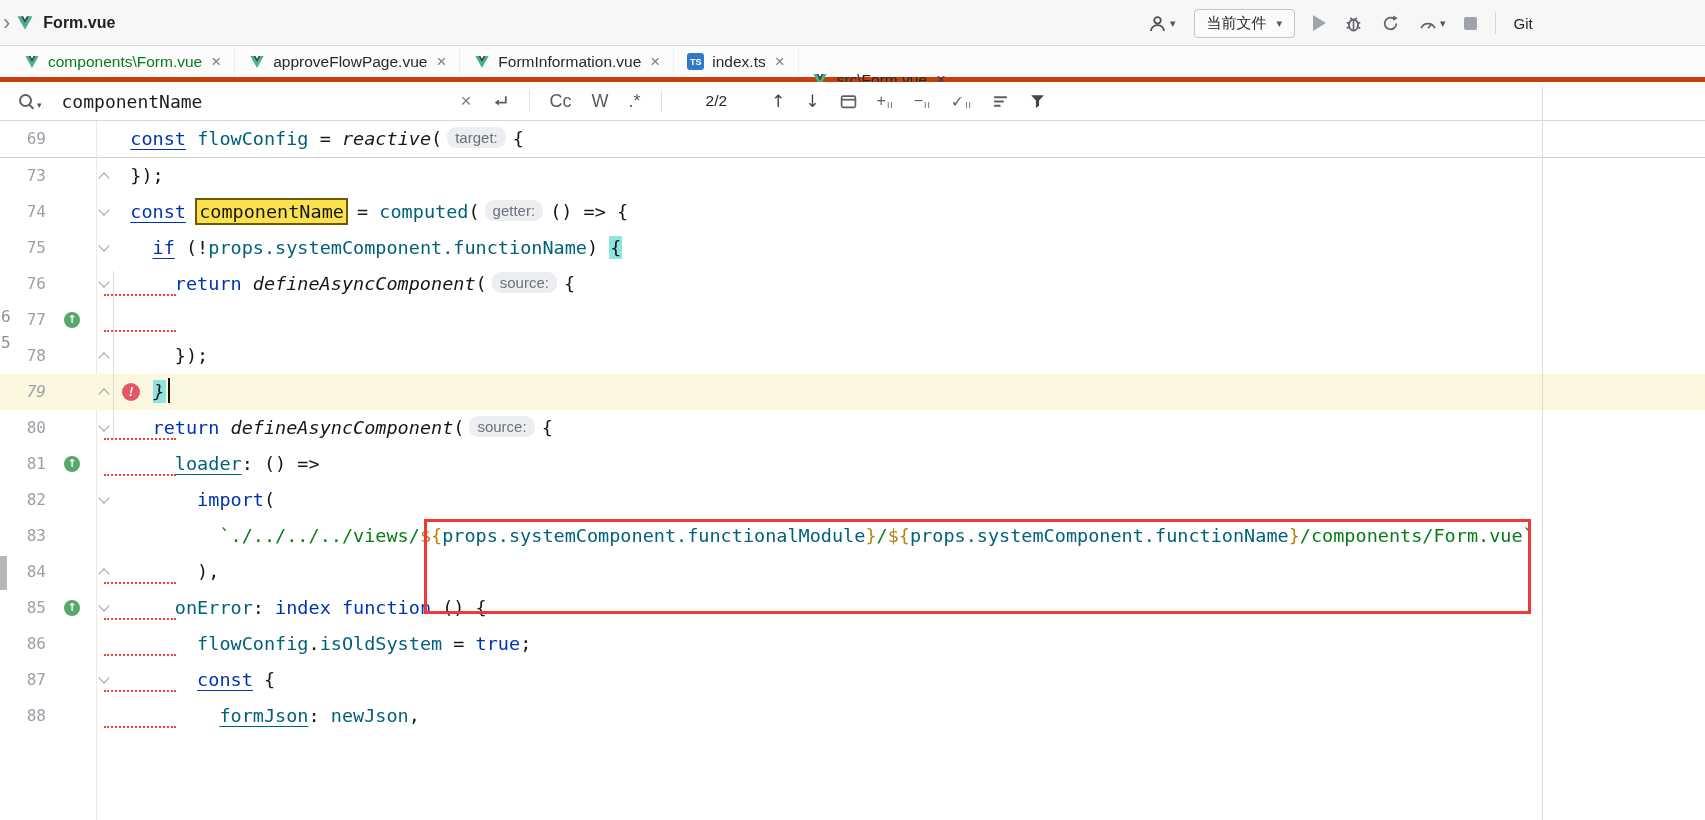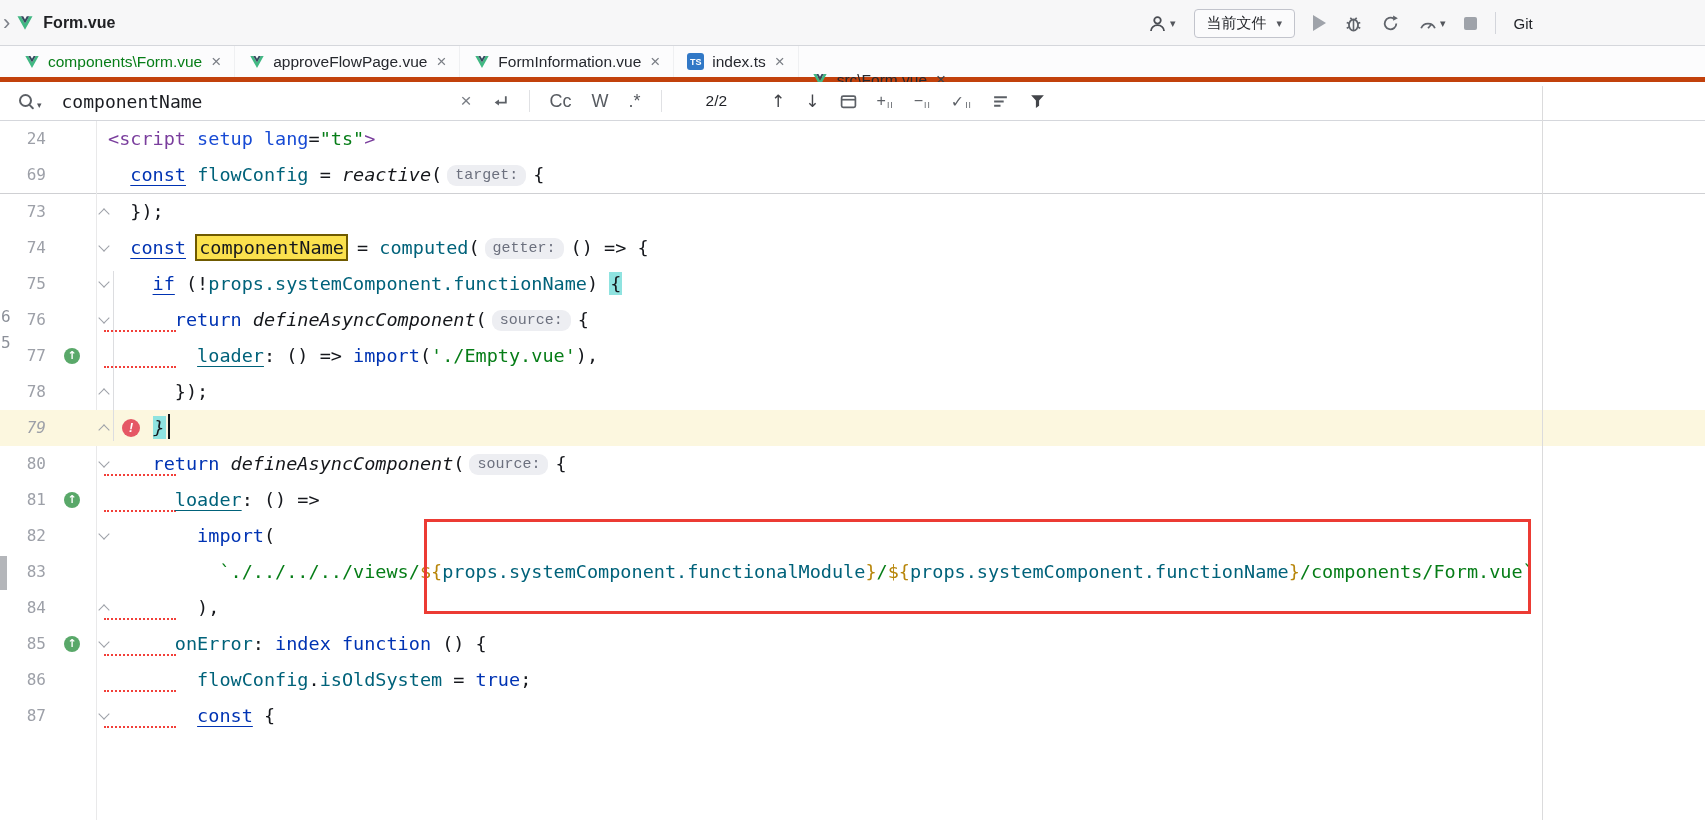--- a/index.html
+++ b/index.html
@@ -90,21 +90,21 @@
   .sg-k   { color:#0033B3; }
   .sg-ku  { color:#0033B3; text-decoration:underline; text-underline-offset:4px; }
   .sg-i   { color:#00627A; }
   .sg-iu  { color:#00627A; text-decoration:underline; text-underline-offset:4px; }
   .sg-em  { color:#14161A; font-style:italic; }
   .sg-s   { color:#067D17; }
   .sg-tp  { color:#B8860B; }
   .sg-tag { color:#7A3E9D; }
   .sg-attr{ color:#174AD4; }
   .sg-inlay { background:#EDEEF2; color:#6C707E; border-radius:9px; padding:2px 8px;
-              margin:0 7px 0 5px; font-size:15px; font-family:Liberation Mono, monospace;
+              margin:0 7px 0 5px; font-size:15px; font-family:Liberation Sans, sans-serif;
               position:relative; top:-2px; }
   .sg-hls { background:#FBE14D; box-shadow:0 0 0 2px #6F5A00; color:#16181D; padding:1px 2px; }
   .sg-hlb { background:#8FE3E0; padding:1px 1px; }
   .sg-caret { display:inline-block; width:0; height:25px; border-left:2px solid #101114;
               vertical-align:-5px; margin-left:2px; }
 
   .indent-guide { position:absolute; left:113px; top:150px; width:1px; height:170px; background:#DCDDE0; }
   .redbox { position:absolute; left:424px; top:398px; width:1107px; height:95px;
             border:3px solid #EC3B34; z-index:6; pointer-events:none; }
   .frag { position:absolute; left:1px; color:#8C9099; font-size:16px;
@@ -261,24 +261,20 @@
       <svg width="17" height="16" viewBox="0 0 16 15">
           <path d="M2,2 h12 l-4.5,5 v5 l-3,2.2 v-7.2 z" fill="#43454A"></path>
         </svg>
     </span>
   </div>
 
   <div class="editor">
     <div class="gutter-sep"></div>
     <div class="sticky">
         <div class="row">
-          <span class="lnum">24</span>
-          <span class="code"><span class="sg-tag">&lt;script</span><span class="sg-t"> </span><span class="sg-attr">setup</span><span class="sg-t"> </span><span class="sg-attr">lang</span><span class="sg-t">=</span><span class="sg-s">"ts"</span><span class="sg-tag">&gt;</span></span>
-        </div>
-        <div class="row">
           <span class="lnum">69</span>
           <span class="code">  <span class="sg-ku">const</span><span class="sg-t"> </span><span class="sg-i">flowConfig</span><span class="sg-t"> = </span><span class="sg-em">reactive</span><span class="sg-t">(</span><span class="sg-inlay">target:</span><span class="sg-t">{</span></span>
         </div>
       </div>
     <div class="lines">
         <div class="row">
           <span class="lnum">73</span>
           <span class="fold up"></span>
           <span class="code">  <span class="sg-t">});</span></span>
         </div>
@@ -295,21 +291,20 @@
         <div class="row">
           <span class="lnum">76</span>
           <span class="fold down"></span>
           <span class="squiggle"></span>
           <span class="code">      <span class="sg-k">return</span><span class="sg-t"> </span><span class="sg-em">defineAsyncComponent</span><span class="sg-t">(</span><span class="sg-inlay">source:</span><span class="sg-t">{</span></span>
         </div>
         <div class="row">
           <span class="lnum">77</span>
           <span class="gicon">↑</span>
           <span class="squiggle"></span>
-          <span class="code">        <span class="sg-iu">loader</span><span class="sg-t">: () =&gt; </span><span class="sg-k">import</span><span class="sg-t">(</span><span class="sg-s">'./Empty.vue'</span><span class="sg-t">),</span></span>
         </div>
         <div class="row">
           <span class="lnum">78</span>
           <span class="fold up"></span>
           <span class="code">      <span class="sg-t">});</span></span>
         </div>
         <div class="row cur">
           <span class="lnum">79</span>
           <span class="fold up"></span>
           <span class="erricon">!</span>
@@ -352,20 +347,25 @@
         <div class="row">
           <span class="lnum">86</span>
           <span class="squiggle"></span>
           <span class="code">        <span class="sg-i">flowConfig</span><span class="sg-t">.</span><span class="sg-i">isOldSystem</span><span class="sg-t"> = </span><span class="sg-k">true</span><span class="sg-t">;</span></span>
         </div>
         <div class="row">
           <span class="lnum">87</span>
           <span class="fold down"></span>
           <span class="squiggle"></span>
           <span class="code">        <span class="sg-ku">const</span><span class="sg-t"> {</span></span>
+        </div>
+        <div class="row">
+          <span class="lnum">88</span>
+          <span class="squiggle"></span>
+          <span class="code">          <span class="sg-iu">formJson</span><span class="sg-t">: </span><span class="sg-i">newJson</span><span class="sg-t">,</span></span>
         </div>
       </div>
     <div class="indent-guide"></div>
     <div class="redbox"></div>
     <span class="frag f1">6</span>
     <span class="frag f2">5</span>
     <span class="edgebar"></span>
   </div>
 
   <div class="right-sep"></div>

